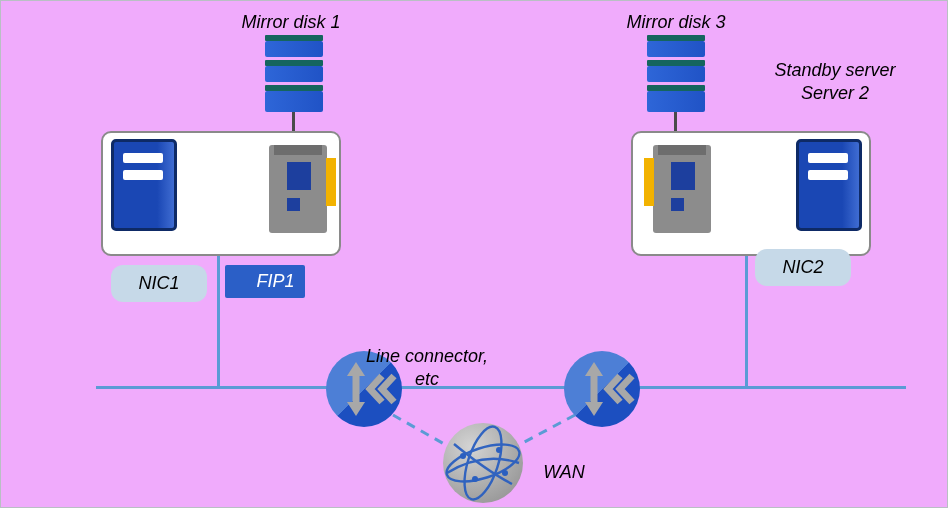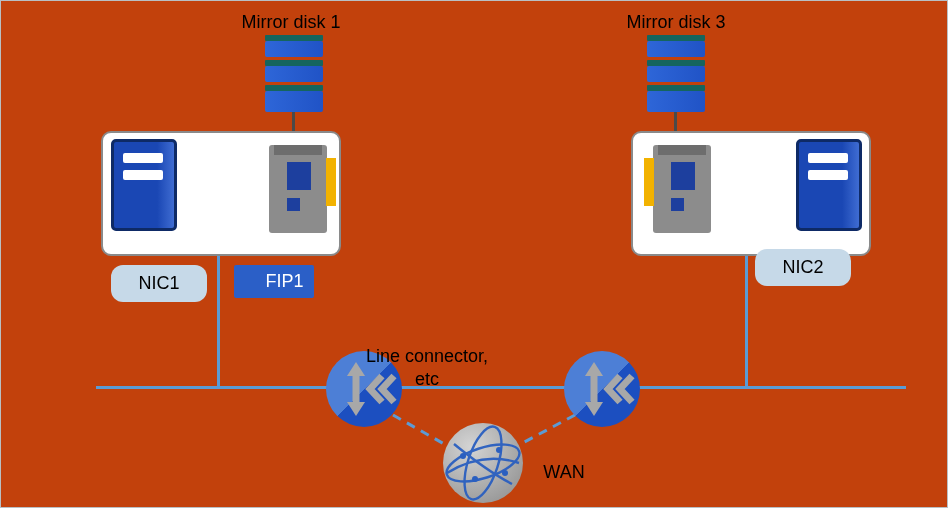--- a/index.html
+++ b/index.html
@@ -1,18 +1,18 @@
 <!DOCTYPE html>
 <html style="--line-blue: #5b9bd5; --fip-blue: #2b5fc7; --nic-bg: #c6d9e8; --disk-blue: #2053c6; --disk-teal: #15655e; --card-gray: #8c8c8c; --slot-blue: #1d3f9e; --tab-yellow: #f2b200; --border-gray: #8a8a8a;"><head>
 <meta charset="utf-8">
 <style>
   * { box-sizing: border-box; margin: 0; padding: 0; }
   body { font-family: "Liberation Sans", sans-serif; background: #ffffff; }
-  .canvas { position: relative; width: 948px; height: 508px; background: #c2410c;
-            border: 1px solid #b9bfc4; overflow: hidden; }
+  .canvas { position: relative; width: 948px; height: 508px; background: #f0abfc;
+            border: 1px solid #b9bfc4; overflow: hidden; font-style: italic; }
 
   .lbl { position: absolute; font-size: 18px; color: #000; text-align: center; line-height: 23px; z-index: 6; }
 
   .server-box { position: absolute; width: 240px; height: 125px; background: #fff;
                 border: 2px solid var(--border-gray, #8a8a8a); border-radius: 10px; z-index: 3; }
 
   .tower { position: absolute; width: 66px; height: 92px; border-radius: 5px;
            background: linear-gradient(90deg, #1a47b4 72%, #3f6cd2 100%);
            border: 3px solid #0e2a66; }
   .tower .bar { position: absolute; left: 9px; width: 40px; height: 10px; background: #fff; border-radius: 2px; }
@@ -46,20 +46,24 @@
   .overlay { position: absolute; left: 0; top: 0; pointer-events: none; z-index: 2; }
 </style>
 </head>
 <body>
 
 <div class="canvas">
 
   <div class="lbl" style="left:200px; top:10px; width:180px;">Mirror disk 1</div>
   <div class="lbl" style="left:585px; top:10px; width:180px;">Mirror disk 3</div>
 
+  <div class="lbl" style="left:754px; top:58px; width:160px;">
+    <span>Standby server</span><br>
+    <span>Server 2</span>
+  </div>
 
   <div class="disk-stack" style="left:264px; top:34px;">
     <div class="disk-cap"></div>
     <div class="disk-body"></div>
     <div class="disk-cap"></div>
     <div class="disk-body"></div>
     <div class="disk-cap"></div>
     <div class="disk-body tall"></div>
   </div>
   <div class="disk-stack" style="left:646px; top:34px;">
@@ -94,21 +98,21 @@
       <div class="chip"></div>
       <div class="tab left"></div>
     </div>
     <div class="tower" style="left:163px; top:6px;">
       <div class="bar b1"></div>
       <div class="bar b2"></div>
     </div>
   </div>
 
   <div class="nic" style="left:110px; top:264px;">NIC1</div>
-  <div class="fip" style="left:233px; top:264px;padding-left:21px;">FIP1</div>
+  <div class="fip" style="left:224px; top:264px;padding-left:21px;">FIP1</div>
   <div class="nic" style="left:754px; top:248px;">NIC2</div>
 
   <div class="vline" style="left:216px; top:254px; height:134px;"></div>
   <div class="vline" style="left:744px; top:254px; height:134px;"></div>
   <div class="hline" style="left:95px; top:385px; width:810px;"></div>
 
   <svg class="overlay" width="948" height="508">
     <line x1="392" y1="414" x2="452" y2="448" stroke="#5b9bd5" stroke-width="3" stroke-dasharray="9 7"></line>
     <line x1="574" y1="414" x2="514" y2="446" stroke="#5b9bd5" stroke-width="3" stroke-dasharray="9 7"></line>
   </svg>

